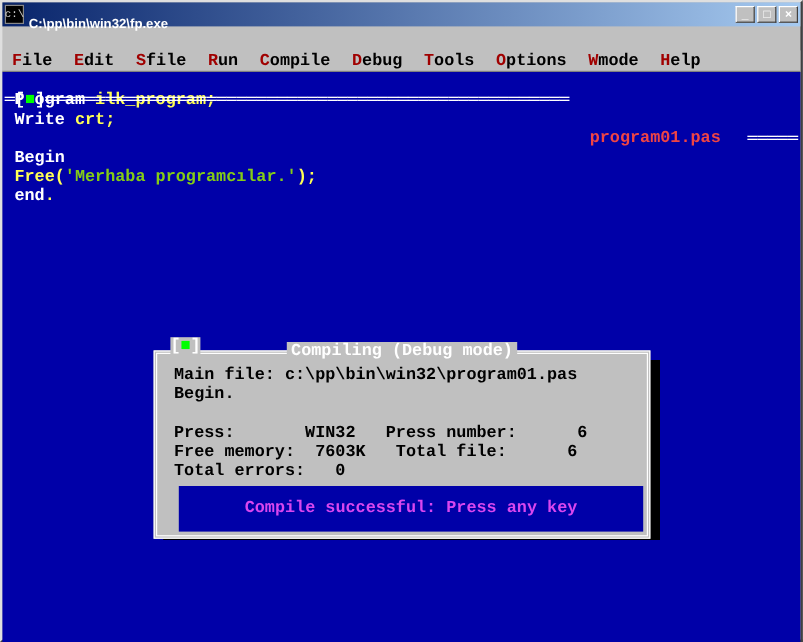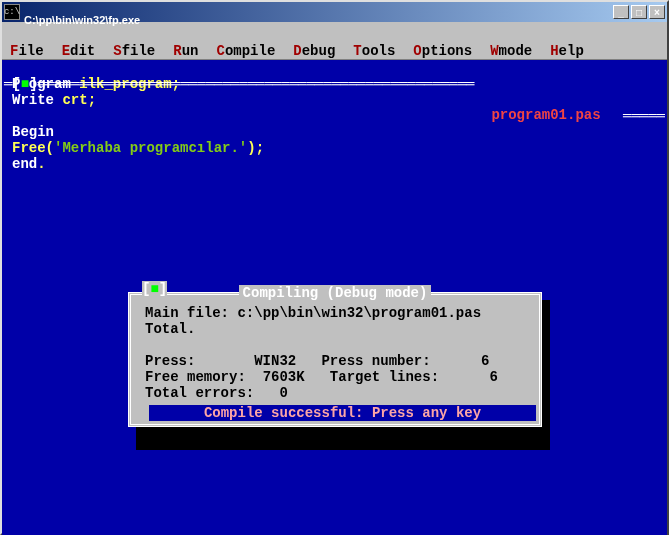--- a/index.html
+++ b/index.html
@@ -165,23 +165,23 @@
 .dialog-close-marker .br { color: #fff; }
 .dialog-close-marker .sq { color: #0f0; }
 .dialog-body {
   padding: 10px 14px 4px 14px;
   white-space: pre;
   font-size: 14px;
   line-height: 16px;
 }
 .dialog-footer {
   background: #0000a8;
-  color: #fca5a5;
+  color: #d946ef;
   text-align: center;
-  padding: 0 0;
+  padding: 11px 0;
   margin: 0 3px 3px 18px;
 }
 .scrollbar-h {
   height: 17px;
   background: #c0c0c0;
   display: flex;
   border-top: 1px solid #808080;
 }
 .sb-btn {
   width: 17px;
@@ -255,24 +255,24 @@
 <span class="ident">Free</span><span class="punc">(</span><span class="string">'Merhaba programcılar.'</span><span class="punc">);</span>
 <span class="kw">end</span><span class="punc">.</span></div>
     </div>
 
     <div class="dialog-shadow"></div>
     <div class="dialog">
       <div class="dialog-frame">
         <div class="dialog-close-marker"><span class="br">[</span><span class="sq">■</span><span class="br">]</span></div>
         <div class="dialog-title-row"><span>Compiling  (Debug mode)</span></div>
         <div class="dialog-body"><span>Main file: </span><span>c:\pp\bin\win32\program01.pas</span>
-<span>Total.</span>
+<span>Begin.</span>
 
 <span>Press:       </span><span>WIN32</span><span>   Press number:</span><span>      6</span>
-<span>Free memory:  </span><span>7603K</span><span>   Target lines:</span><span>      6</span>
+<span>Free memory:  </span><span>7603K</span><span>   Total file:</span><span>      6</span>
 <span>Total errors:   </span><span>0</span></div>
         <div class="dialog-footer">Compile successful: Press any key</div>
       </div>
     </div>
   </div>
 
   <div class="scrollbar-h">
     <div class="sb-btn">◄</div>
     <div class="sb-track">
       <div class="sb-thumb"></div>

